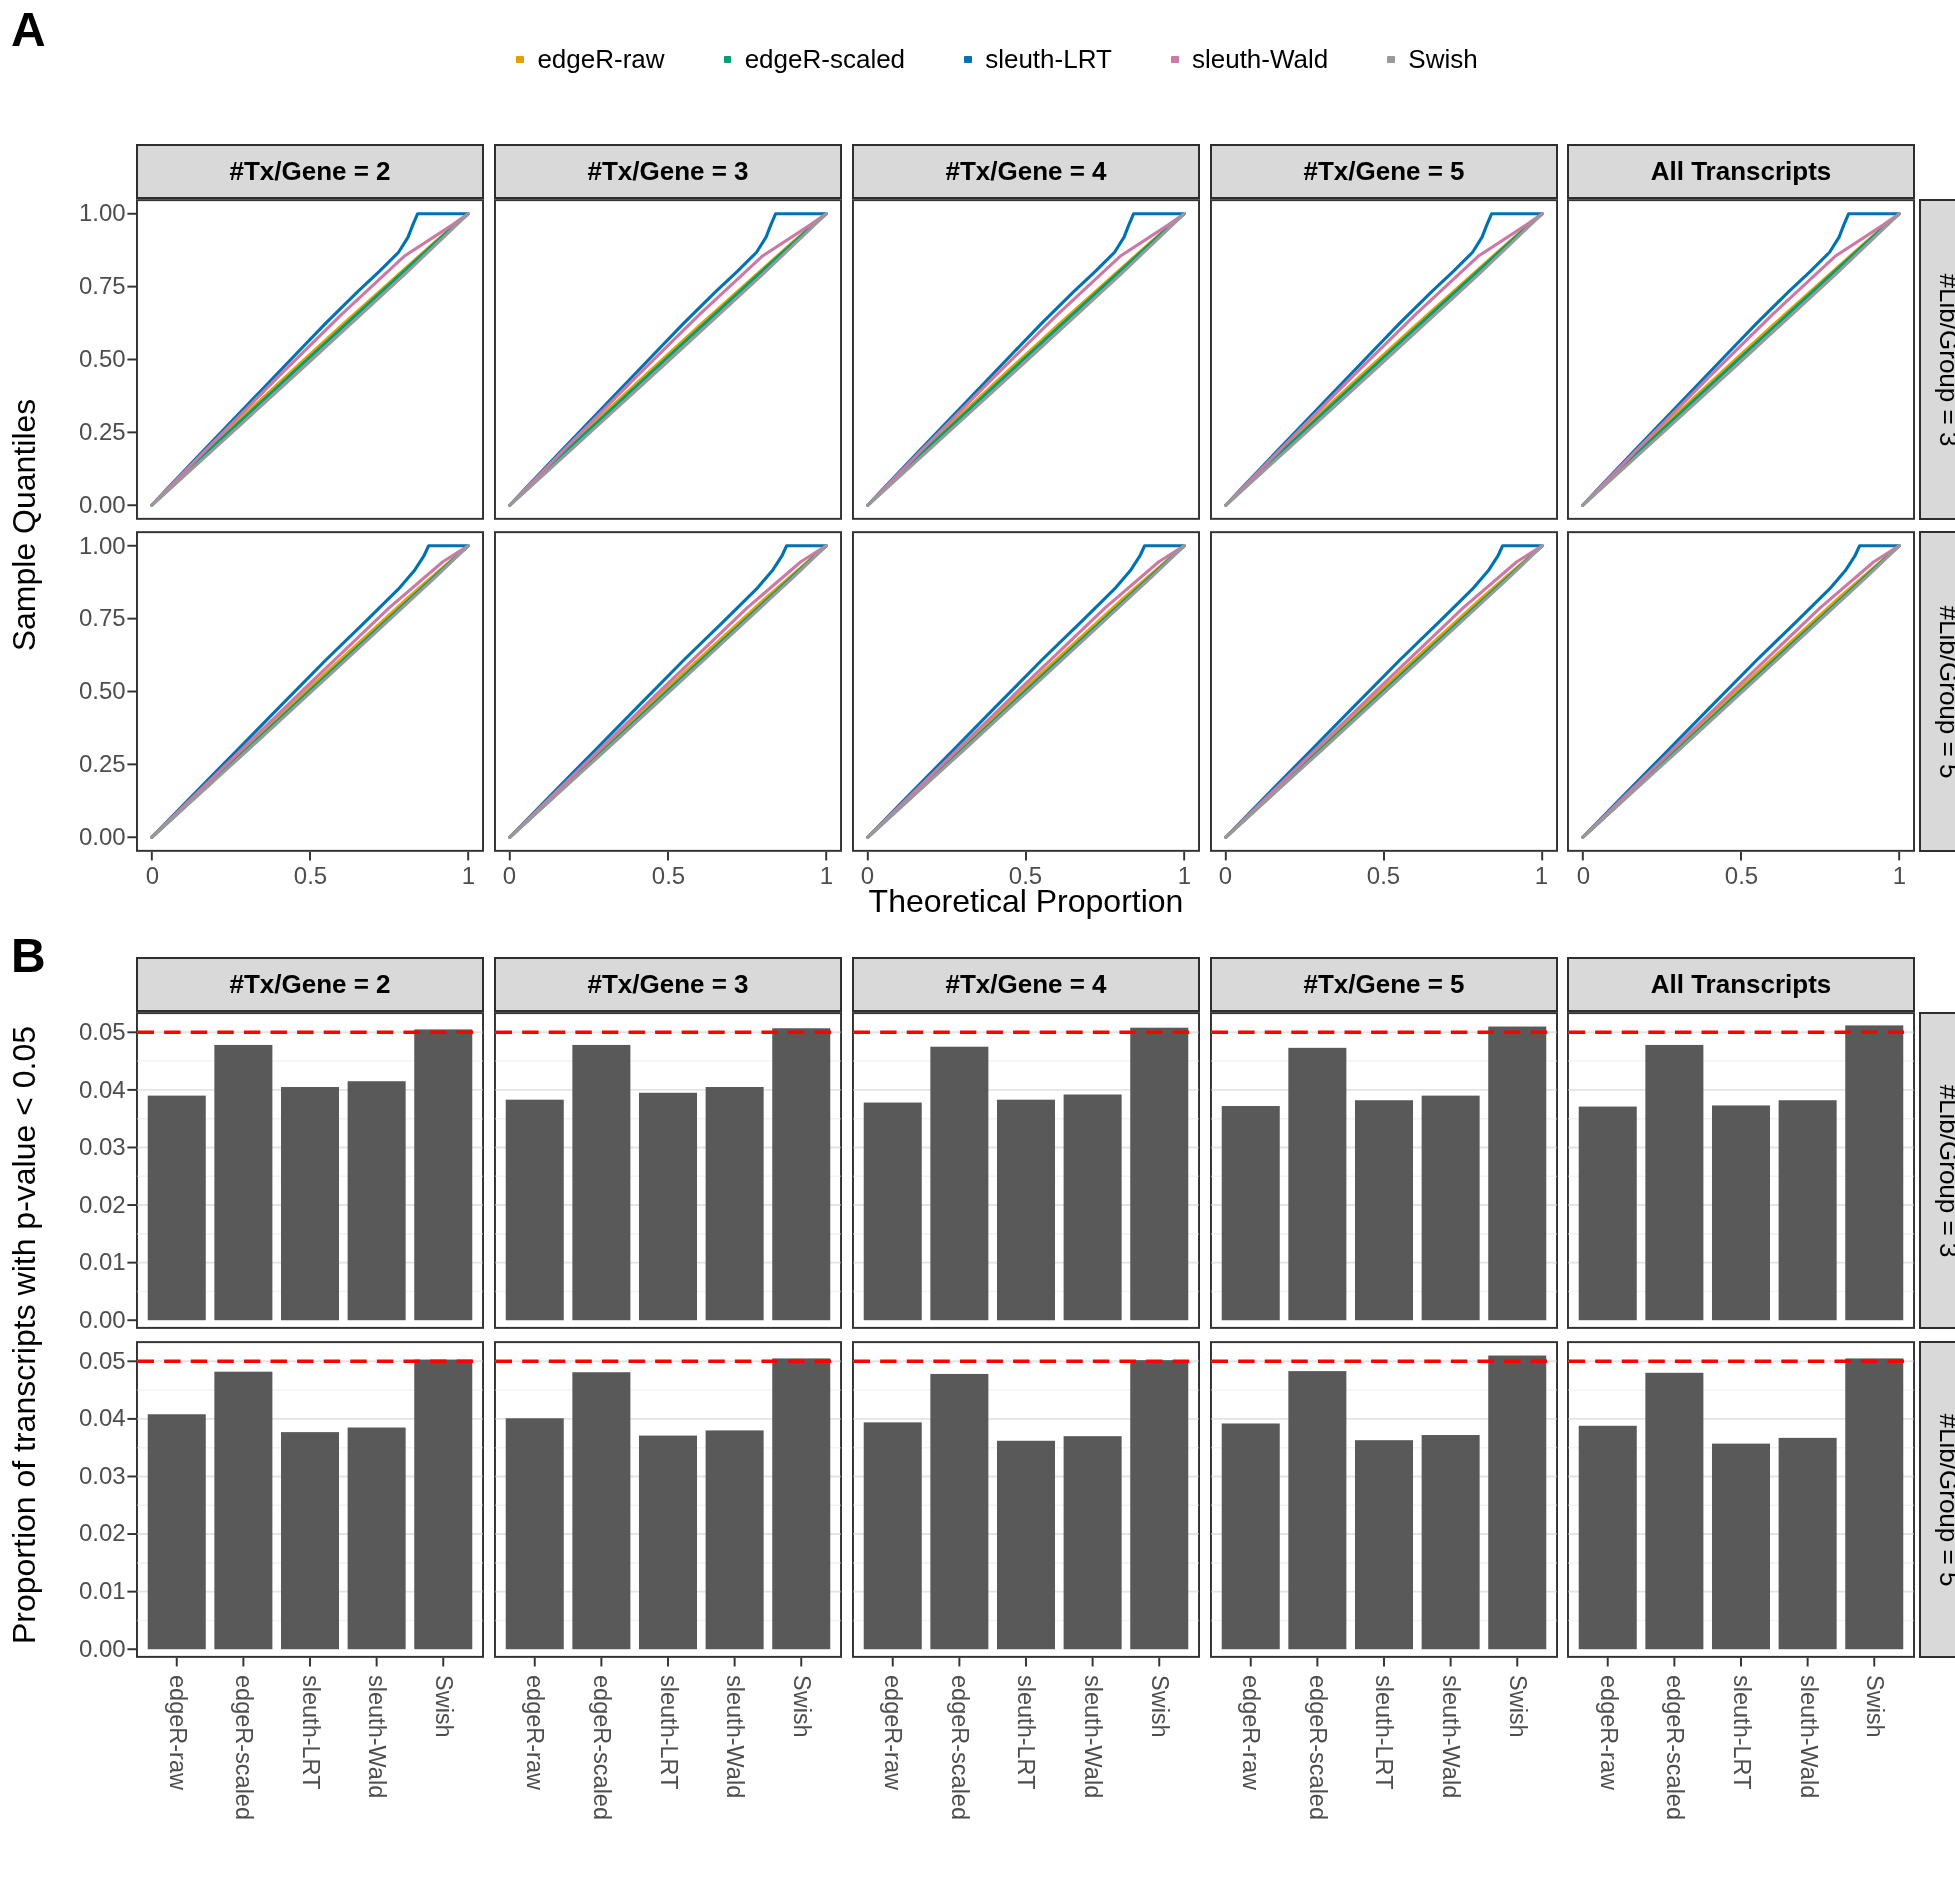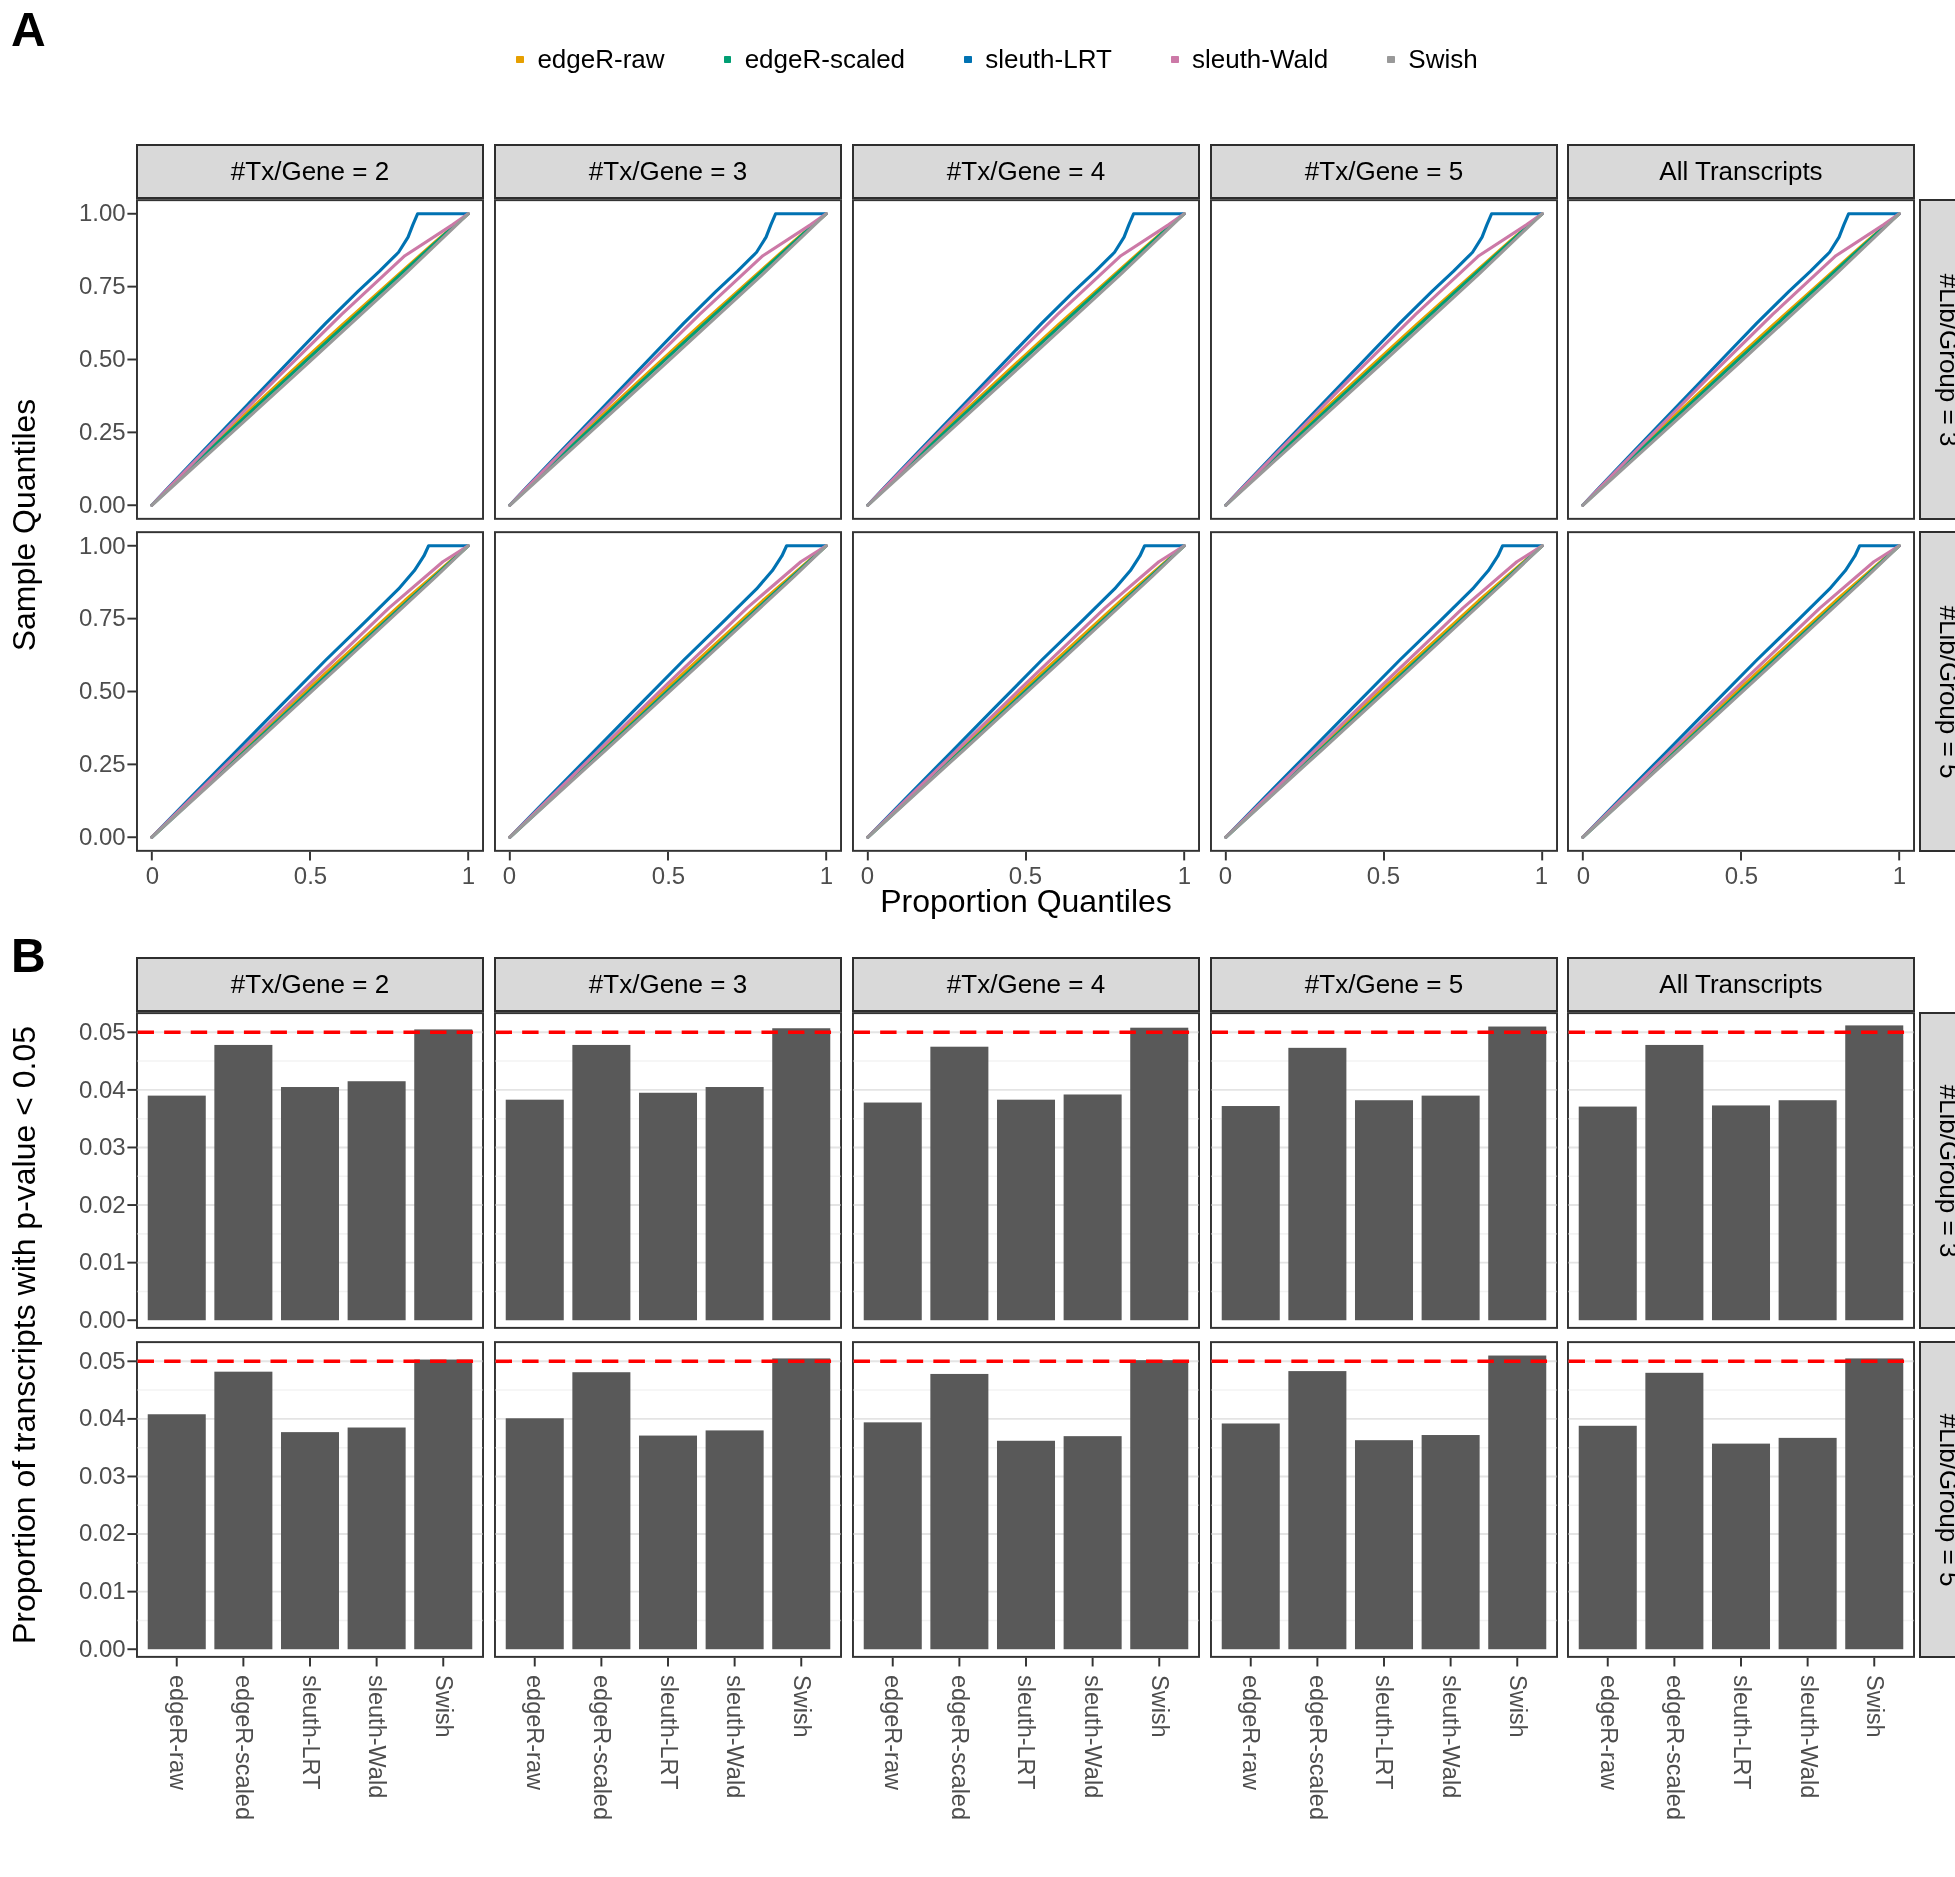--- a/index.html
+++ b/index.html
@@ -29,21 +29,21 @@
   }
   .axis-title-x{
     position:absolute;white-space:nowrap;
     font-size:32px;color:#000;
     transform:translateX(-50%);
   }
   .strip{
     position:absolute;background:#D9D9D9;border:2.3px solid #2e2e2e;
     box-sizing:border-box;display:flex;align-items:center;justify-content:center;
   }
-  .strip-label{font-size:26px;color:#000;white-space:nowrap;}
+  .strip-label{font-size:26px;color:#000;white-space:nowrap;font-weight:bold;}
   .strip-label-rot{
     position:absolute;left:50%;top:50%;
     transform:translate(-50%,-50%) rotate(90deg);
     font-size:26px;color:#000;white-space:nowrap;
   }
   .plot-cell{position:absolute;}
   .plot-cell svg{overflow:visible;display:block;}
   .tick-label{
     position:absolute;font-size:24px;color:#4D4D4D;line-height:24px;white-space:nowrap;
   }
@@ -78,21 +78,21 @@
         <div class="legend-label">sleuth-Wald</div>
       </div>
       <div class="legend-item">
         <div class="legend-key" style="background: rgb(153, 153, 153);"></div>
         <div class="legend-label">Swish</div>
       </div>
     </div>
 
   <div class="axis-title-y" id="ytitleA" style="left:23.5px;top:525px;">Sample Quantiles</div>
 
-  <div class="axis-title-x" id="xtitleA" style="left:1026px;top:883px;">Proportion Quantiles</div>
+  <div class="axis-title-x" id="xtitleA" style="left:1026px;top:883px;">Theoretical Proportion</div>
 
   <div class="panel-letter" id="letterB" style="left:11px;top:932px;">B</div>
 
   <div class="axis-title-y" id="ytitleB" style="left:23.5px;top:1335px;">Proportion of transcripts with p-value &lt; 0.05</div>
 <div class="strip" style="left: 136px; top: 144px; width: 348px; height: 55px;">
       <div class="strip-label">#Tx/Gene = 2</div>
     </div>
     <div class="strip" style="left: 494px; top: 144px; width: 348px; height: 55px;">
       <div class="strip-label">#Tx/Gene = 3</div>
     </div>

